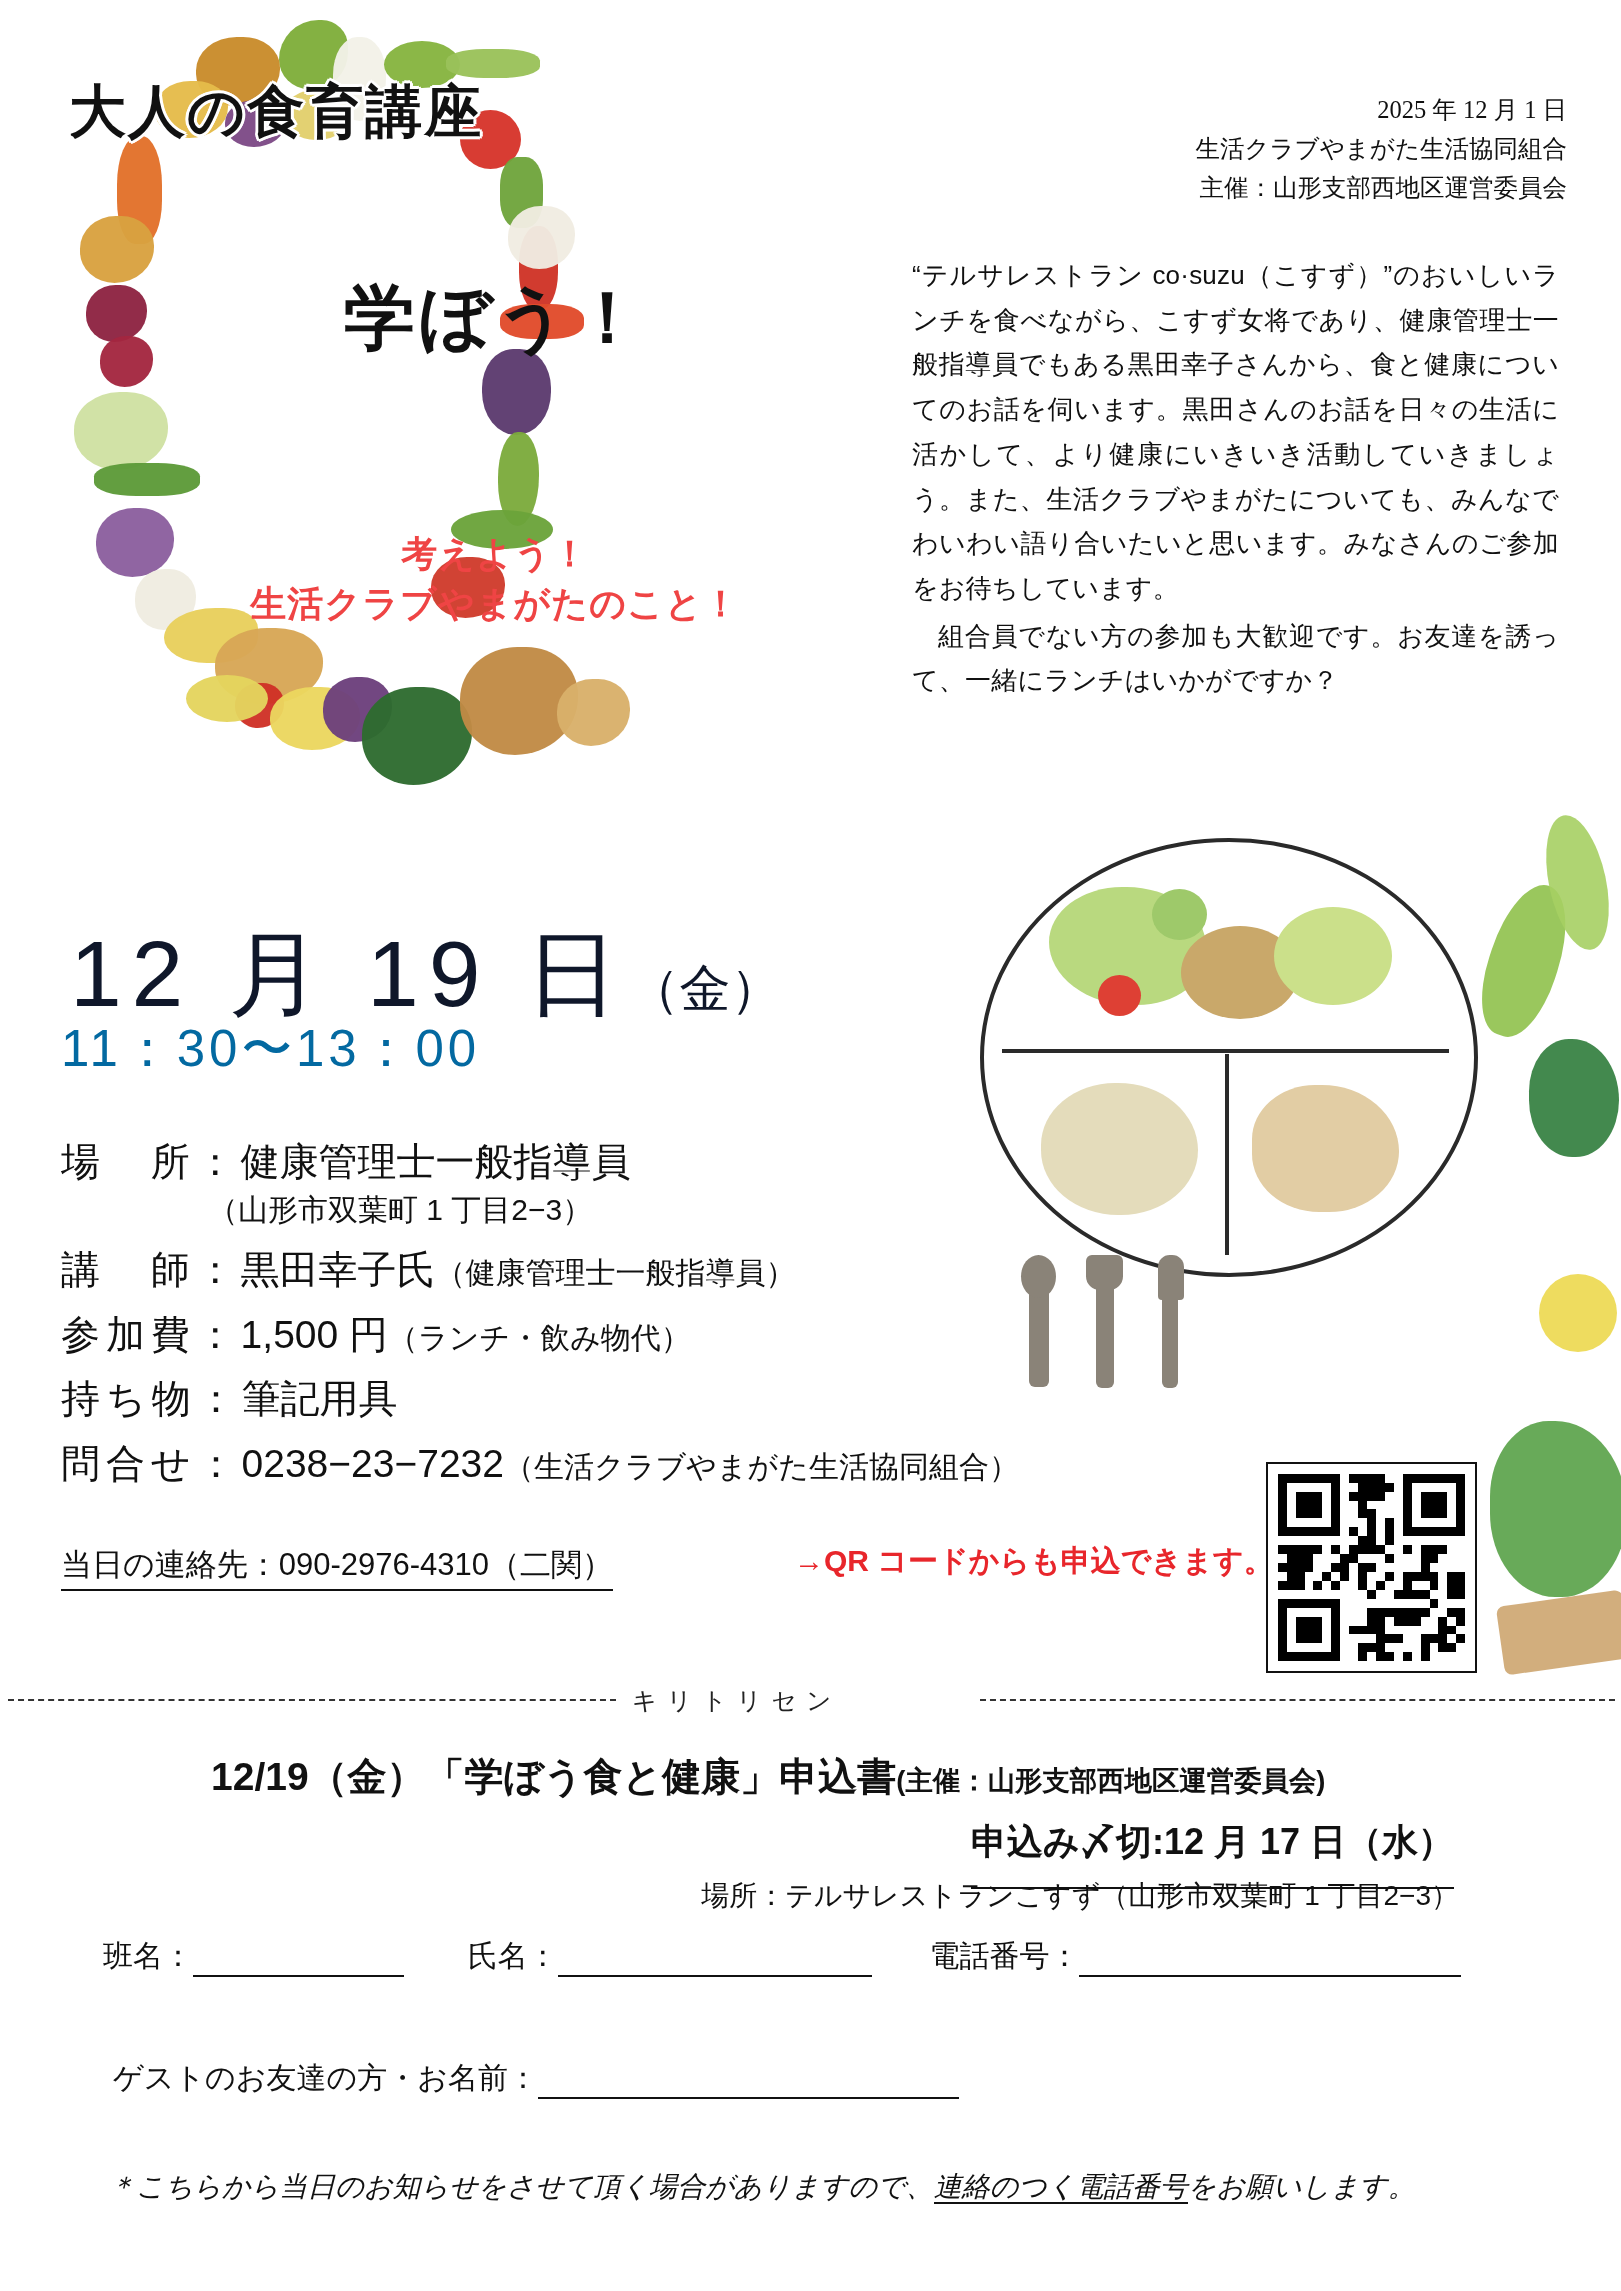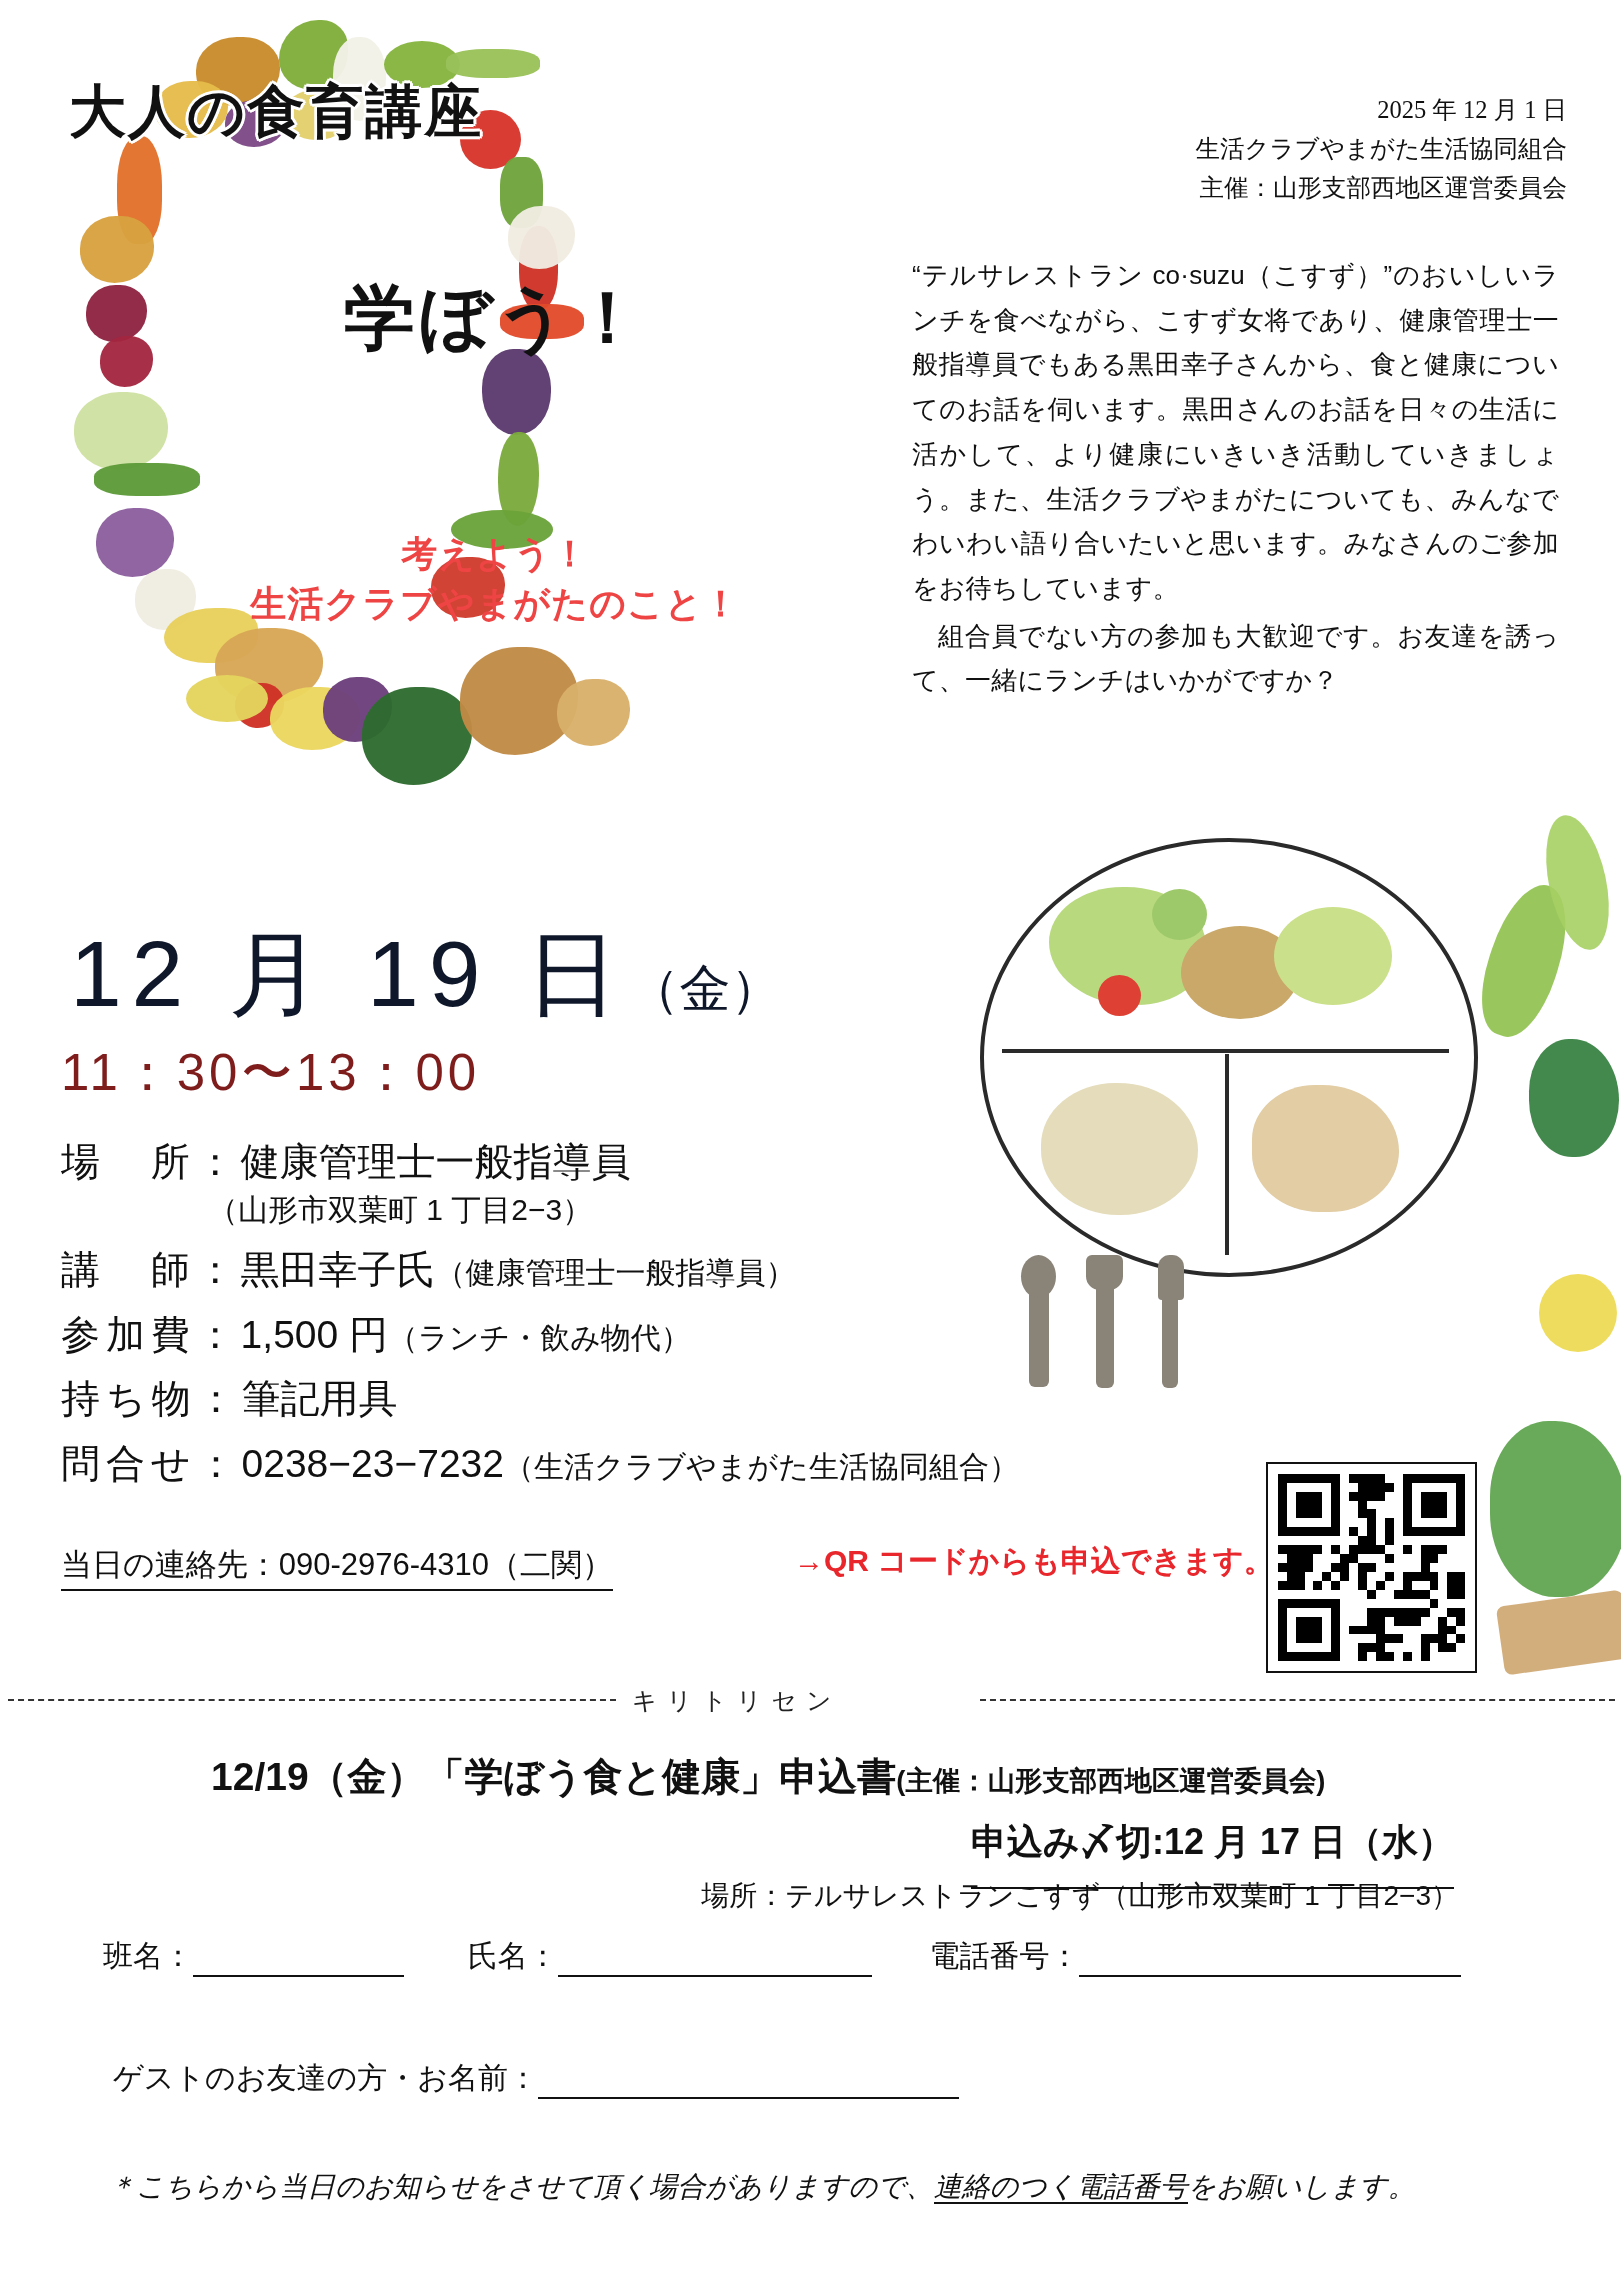--- a/index.html
+++ b/index.html
@@ -114,24 +114,24 @@
     color: #0f172a;
     white-space: nowrap;
   }
   .date-line .dow {
     font-size: 51px;
     letter-spacing: 0;
   }
   .time-line {
     position: absolute;
     left: 61px;
-    top: 1039px;
+    top: 1015px;
     font-size: 51px;
     letter-spacing: 3.9px;
-    color: #7f1d1d;
+    color: #0369a1;
     white-space: nowrap;
   }
 
   .info-list {
     position: absolute;
     left: 61px;
     top: 1142px;
     width: 1010px;
     font-size: 39px;
     line-height: 1.0;

